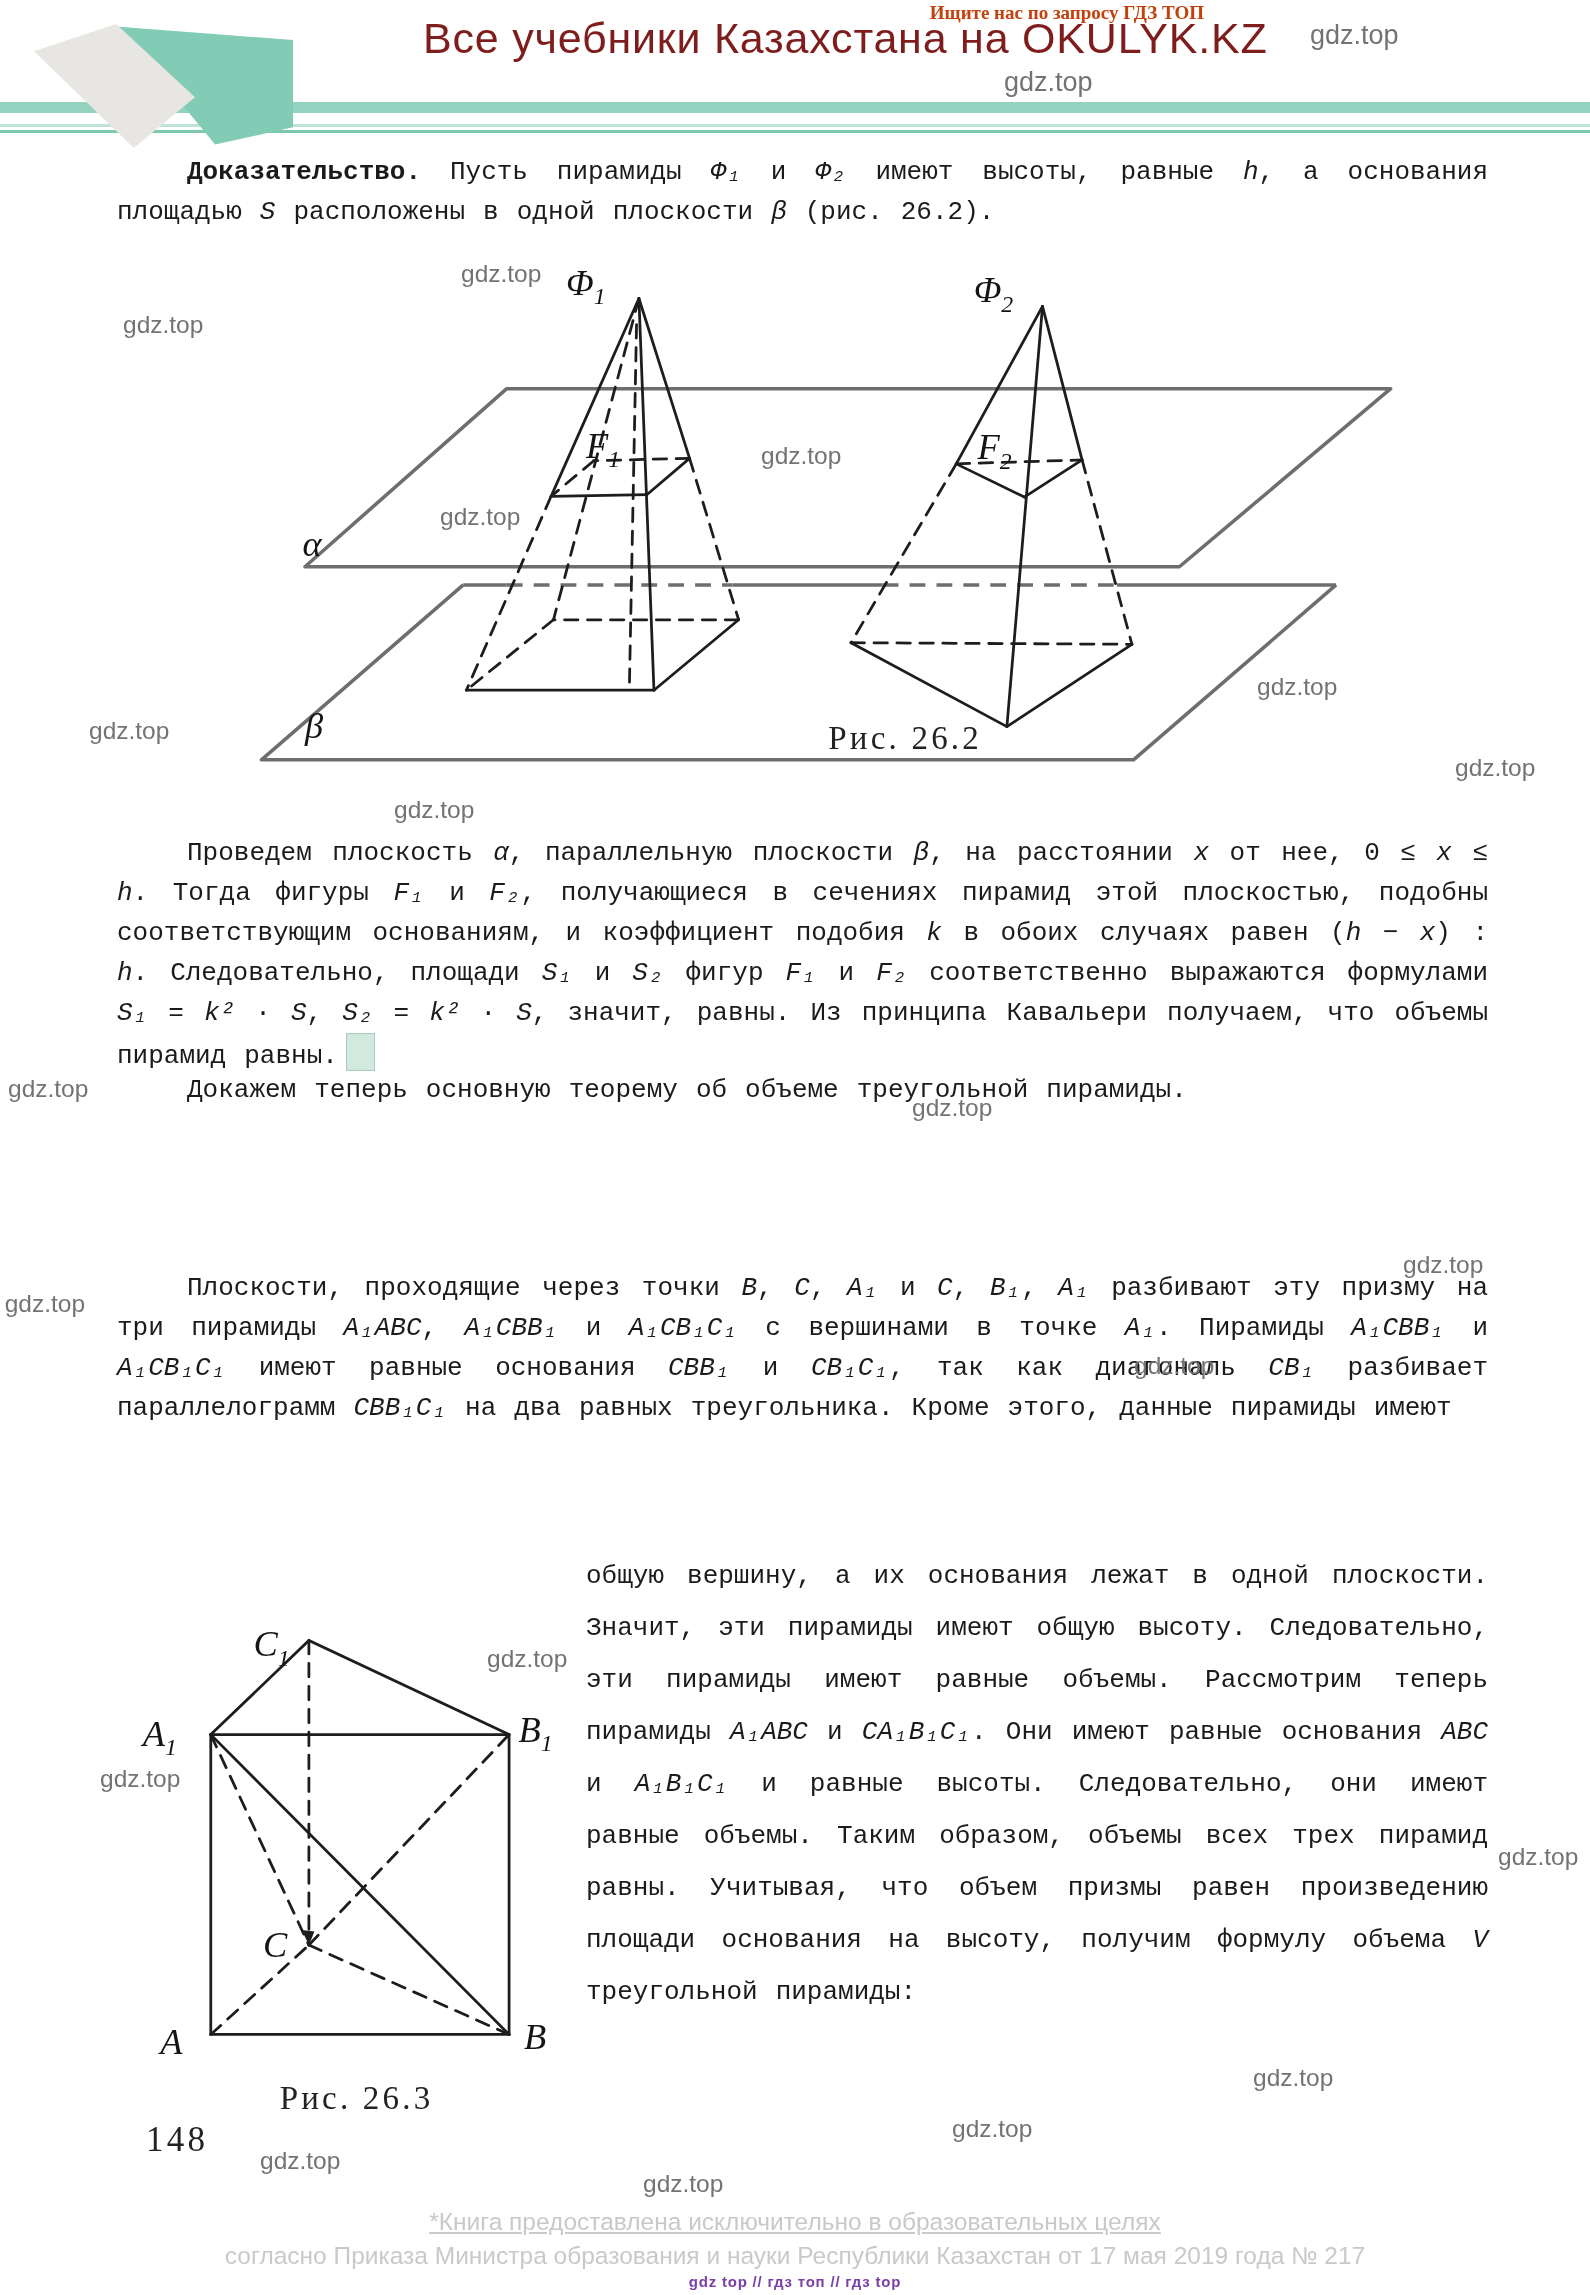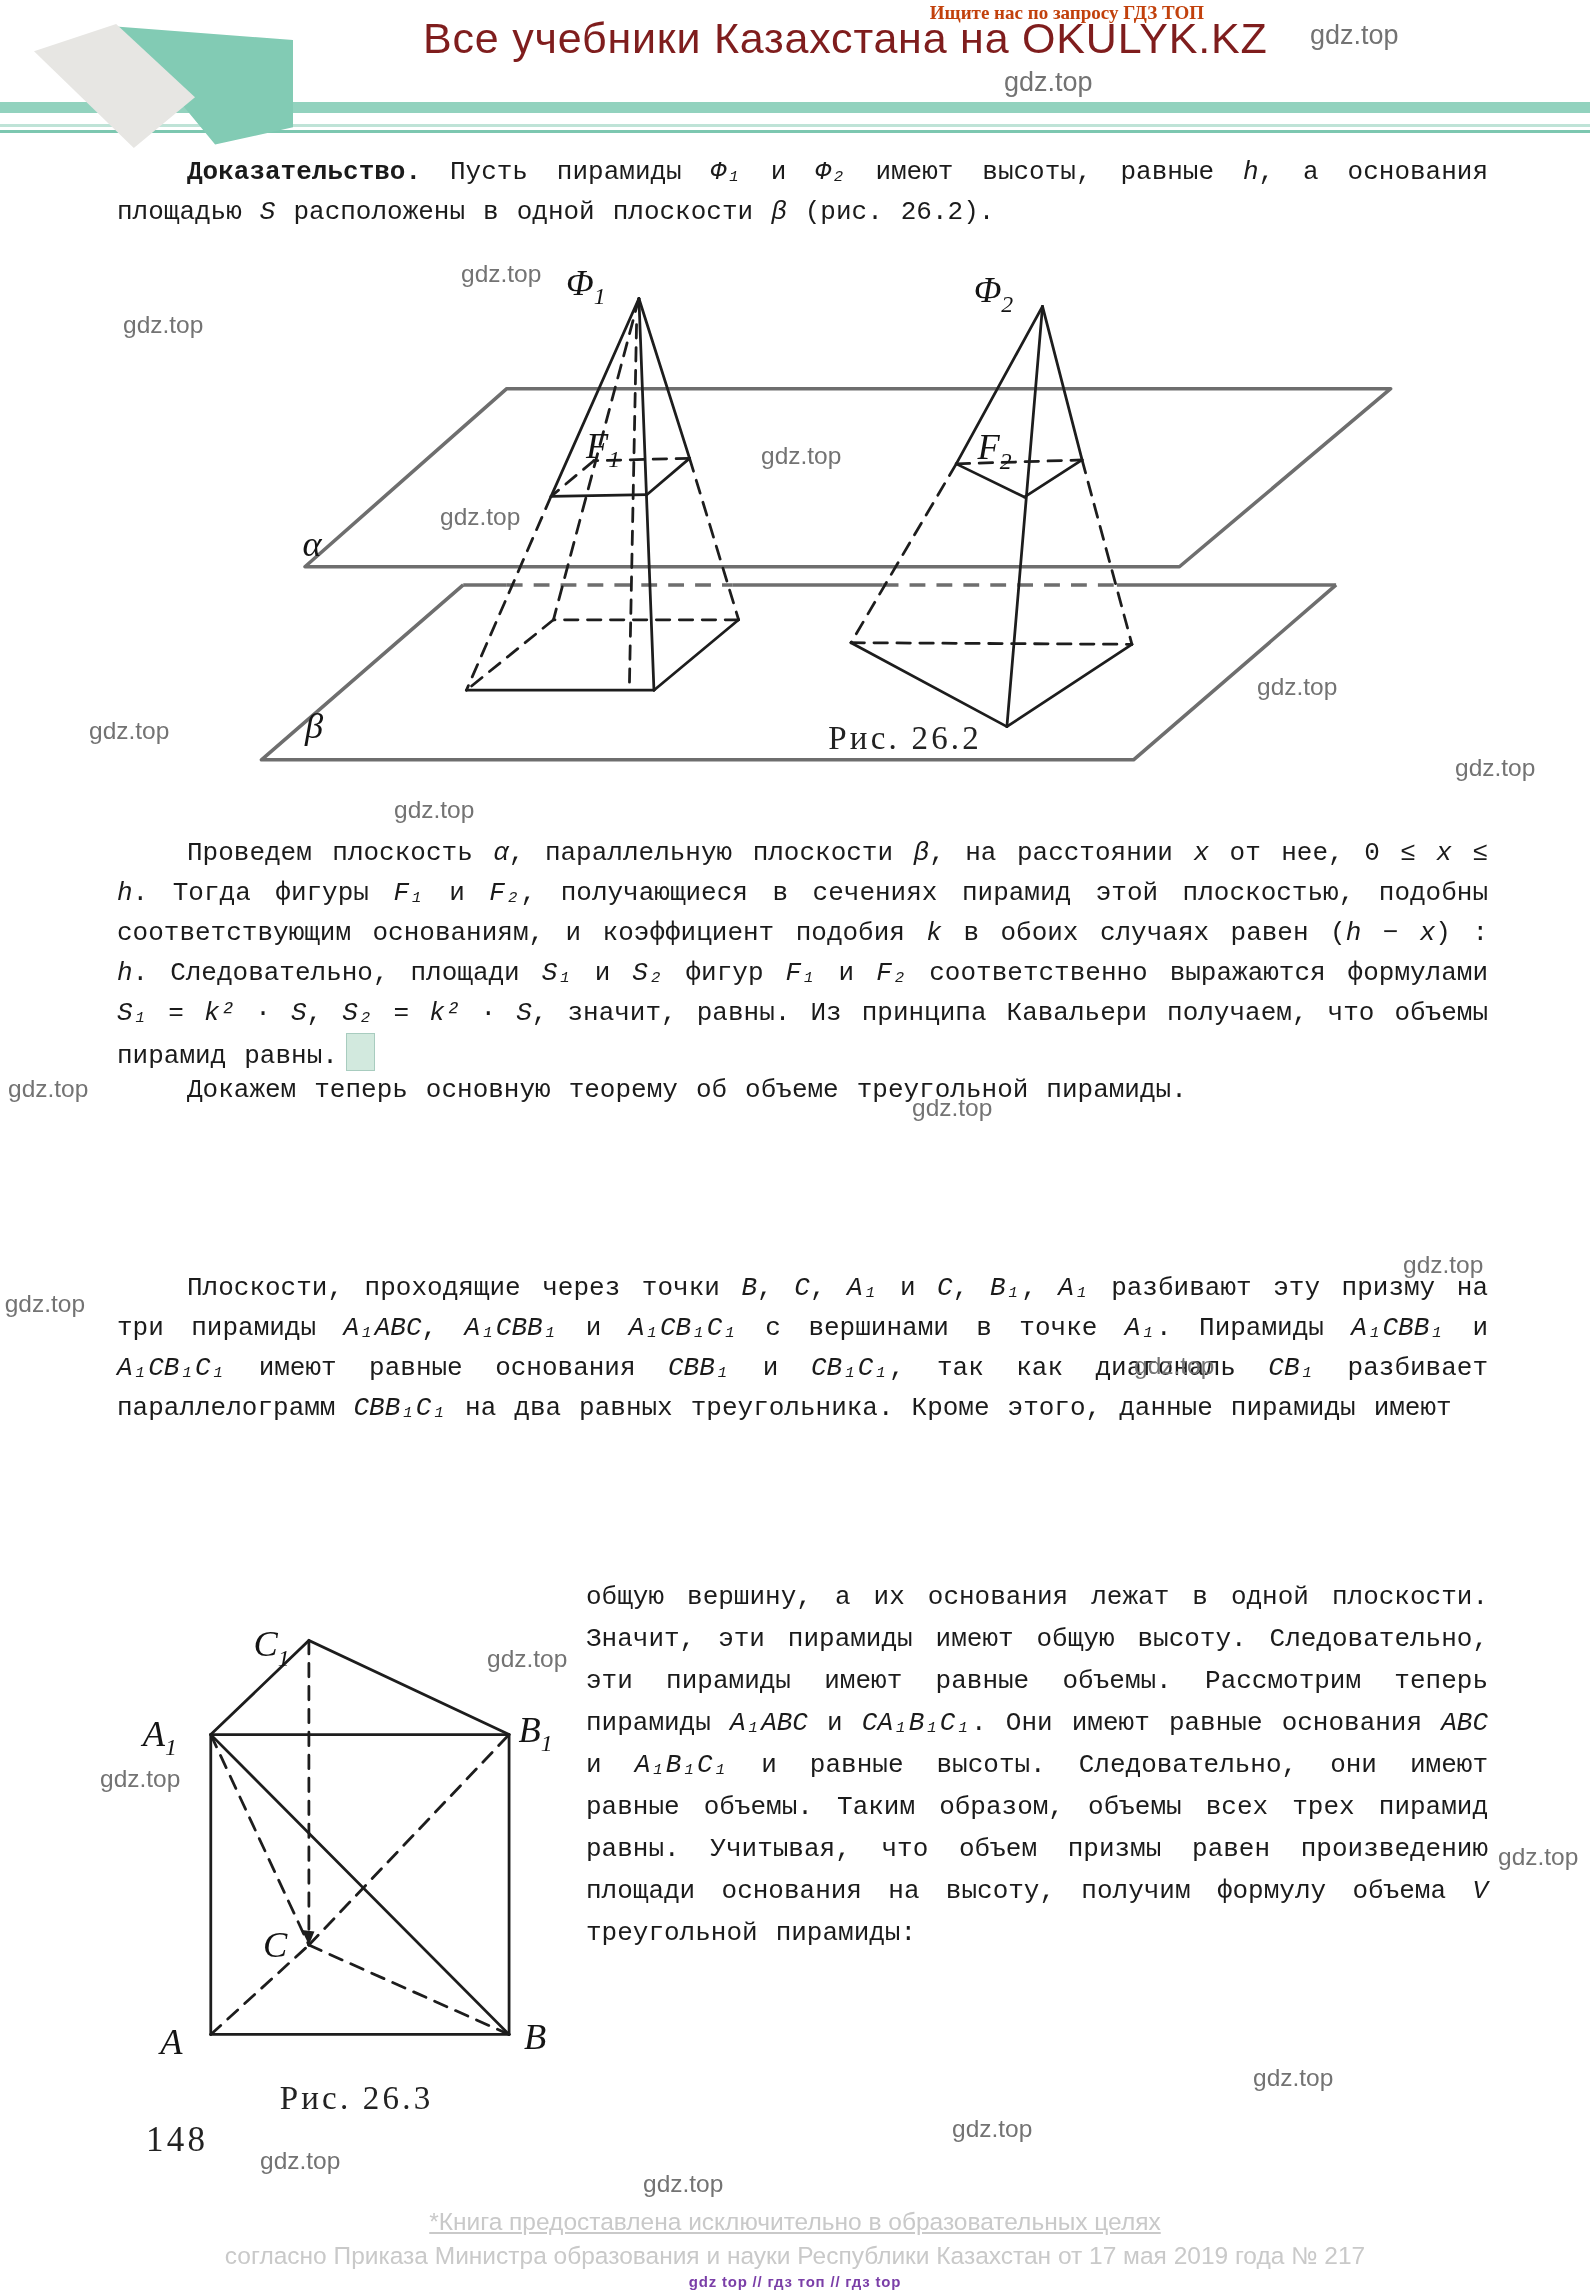--- a/index.html
+++ b/index.html
@@ -19,21 +19,21 @@
   .logo-gray{position:absolute;left:34px;top:24px;width:161px;height:124px;background:#e7e6e3;
         clip-path:polygon(0% 22%,51% 0%,100% 59%,62% 100%);}
   
   .para{position:absolute;font-size:26px;line-height:40px;text-align:justify;word-spacing:2.4px;font-family:Liberation Mono, monospace;}
   .indent{text-indent:70px;}
   .seg-b{font-weight:bold;}
   .seg-bi{font-weight:bold;font-style:italic;}
   .seg-m{font-style:italic;}
   .seg-qed{display:inline-block;width:27px;height:36px;background:#d2e9de;border:1.6px solid #a8ccbf;
         vertical-align:-8px;margin-left:8px;}
-  .col-right{line-height:42px;margin-top:26px;}
+  .col-right{line-height:52px;}
   
   .figsvg{position:absolute;}
   .fig-caption{position:absolute;font-size:33px;letter-spacing:3.2px;text-align:center;color:#222;}
   .page-number{position:absolute;left:146px;top:2120px;font-size:35px;letter-spacing:3.2px;color:#222;}
   svg .edge{stroke:#1d1d1d;stroke-width:3.5;fill:none;stroke-linecap:round;}
   svg .dash{stroke-dasharray:17 12;}
   svg .plane{stroke:#6e6e6e;stroke-width:4.5;fill:none;stroke-linejoin:round;}
   svg .pdash{stroke-dasharray:20 14;}
   svg text{font-family:"Liberation Serif","DejaVu Serif",serif;font-style:italic;font-size:46px;fill:#141414;}
   svg .sub{font-size:30px;}

